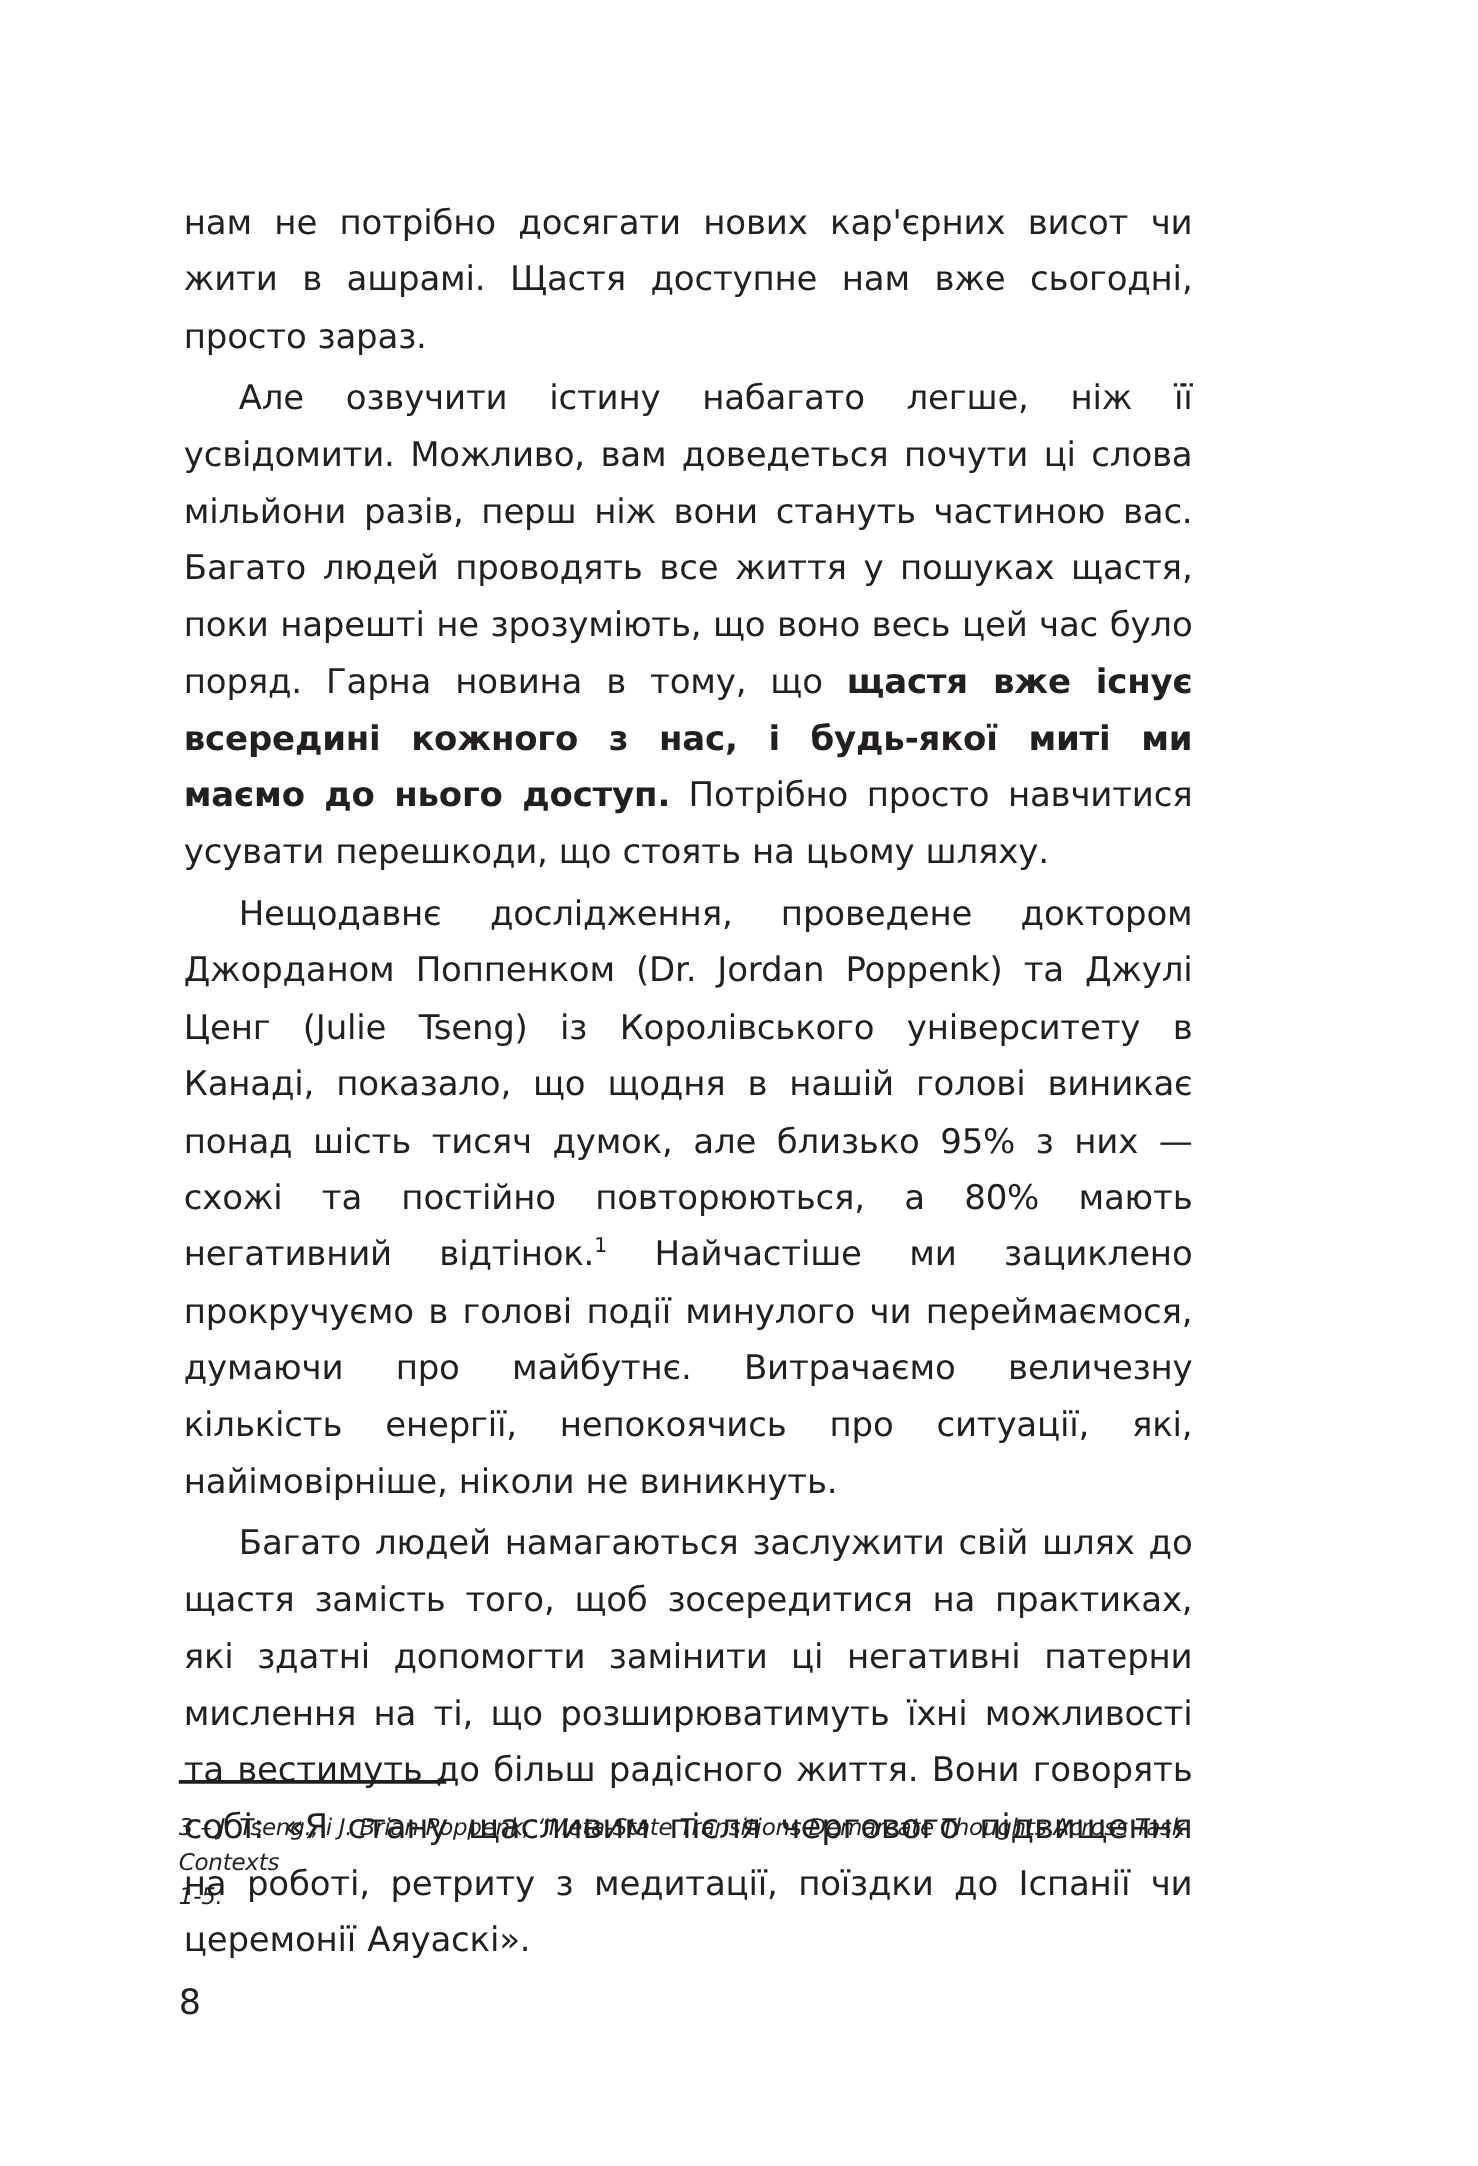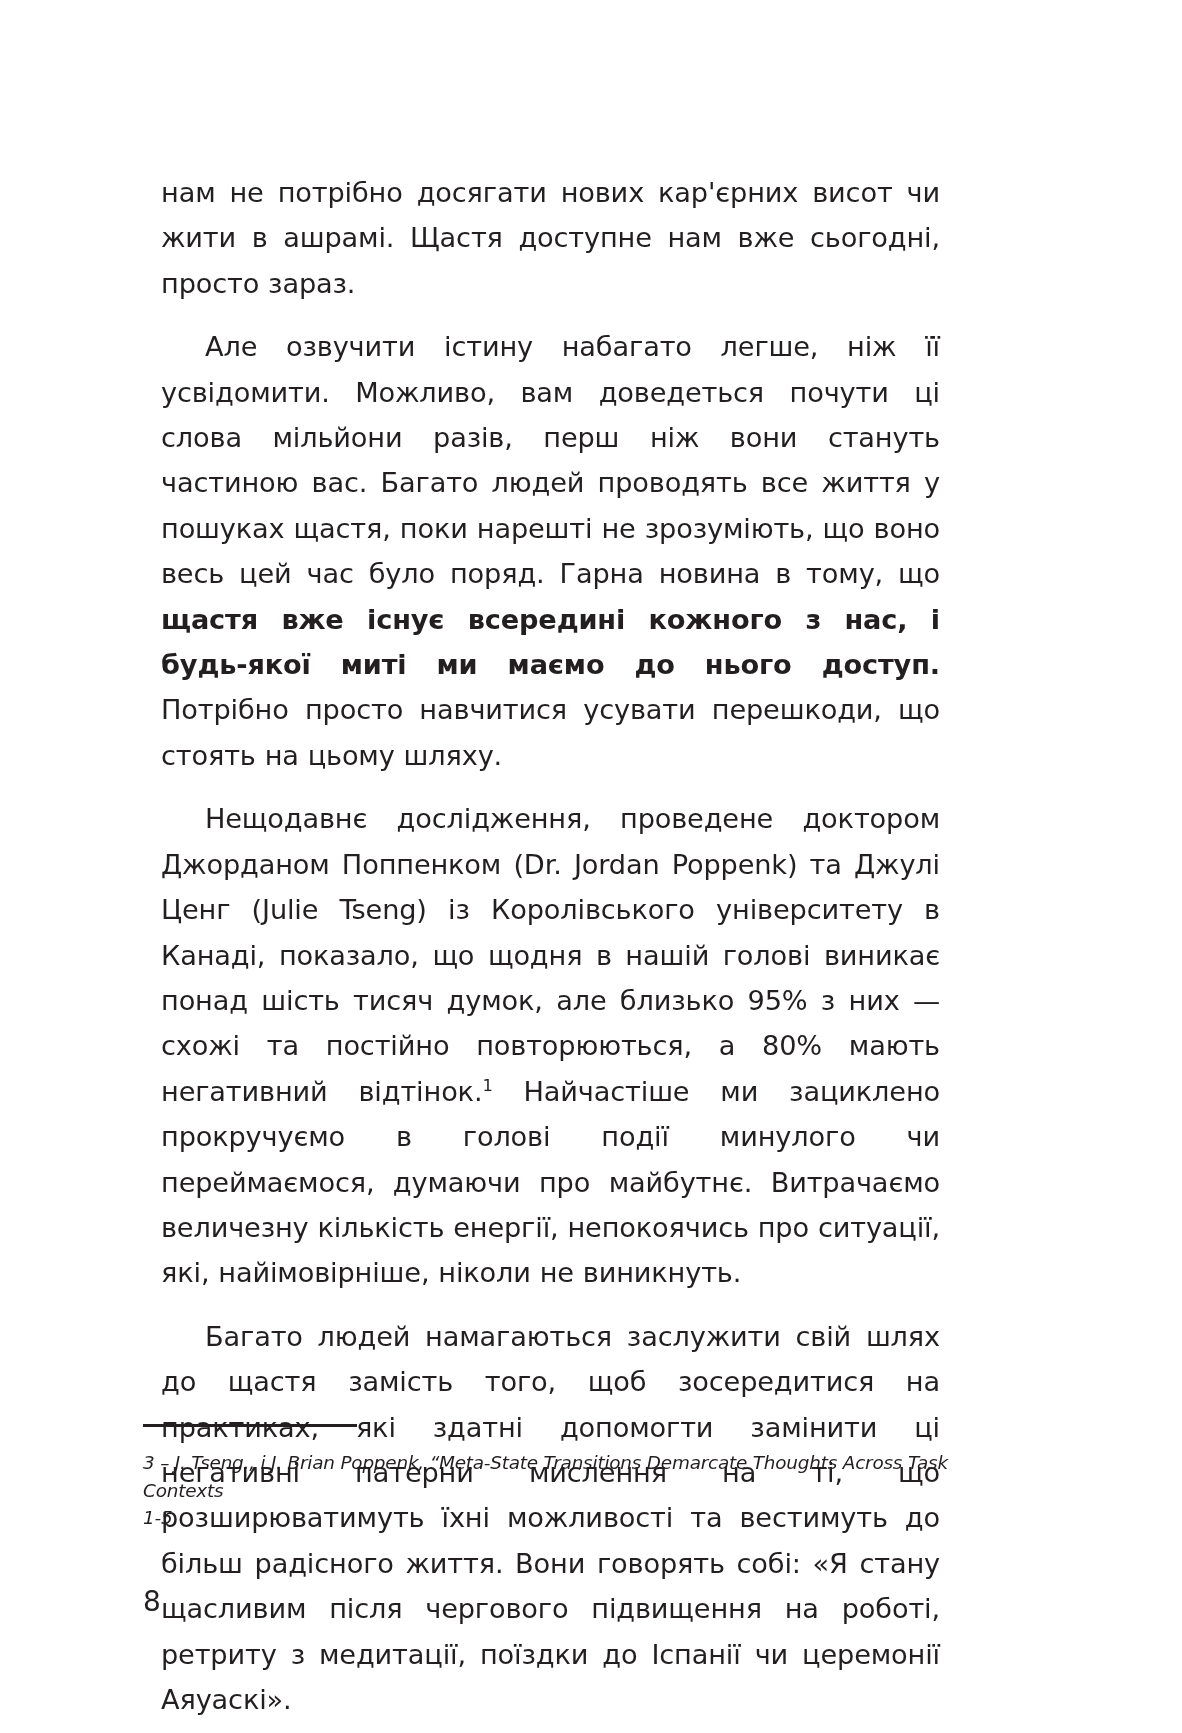--- a/index.html
+++ b/index.html
@@ -19,21 +19,21 @@
     overflow: hidden;
     box-sizing: border-box;
   }
   .text-column {
     position: absolute;
     left: 143px;
     top: 152px;
     width: 815px;
   }
   .para {
-    margin: 18px;
+    margin: 4px;
     font-family: "DejaVu Sans", sans-serif;
     font-size: 27.2px;
     line-height: 45.4px;
     color: #231f20;
     text-align: justify;
     text-justify: inter-word;
     letter-spacing: -0.15px;
     word-spacing: 0.4px;
     -webkit-hyphens: none;
     hyphens: none;

